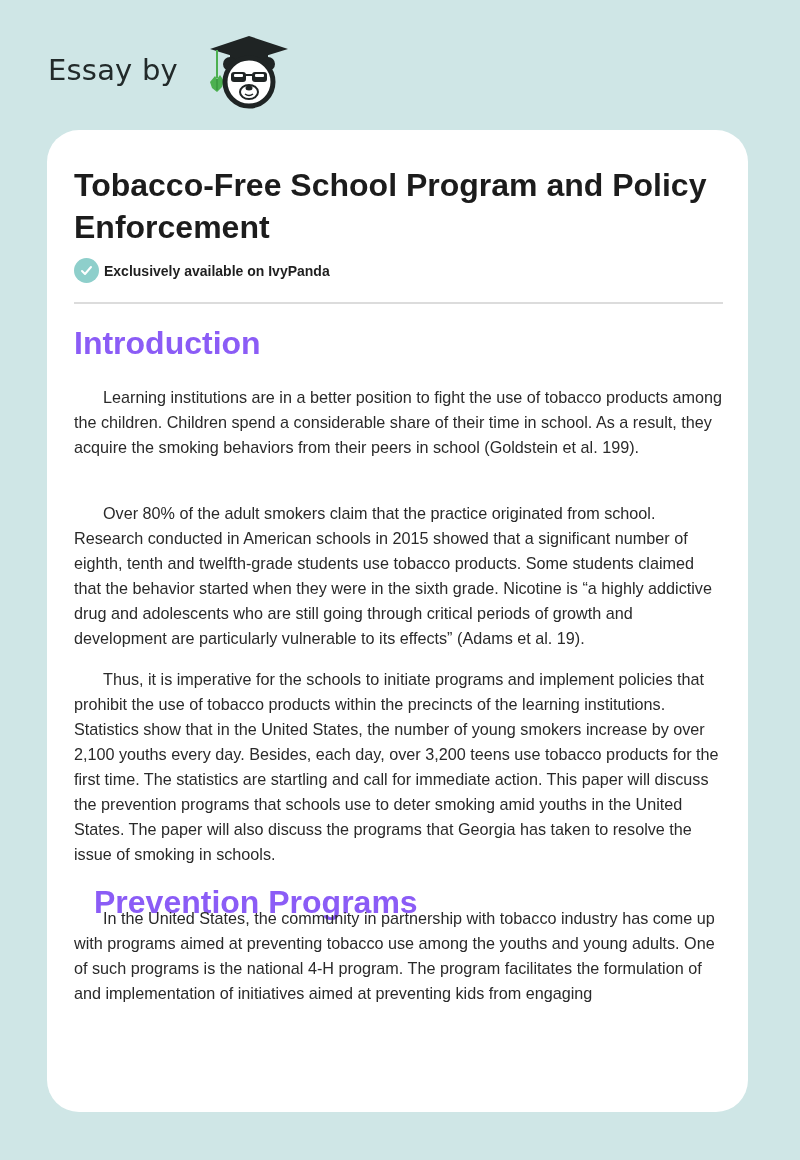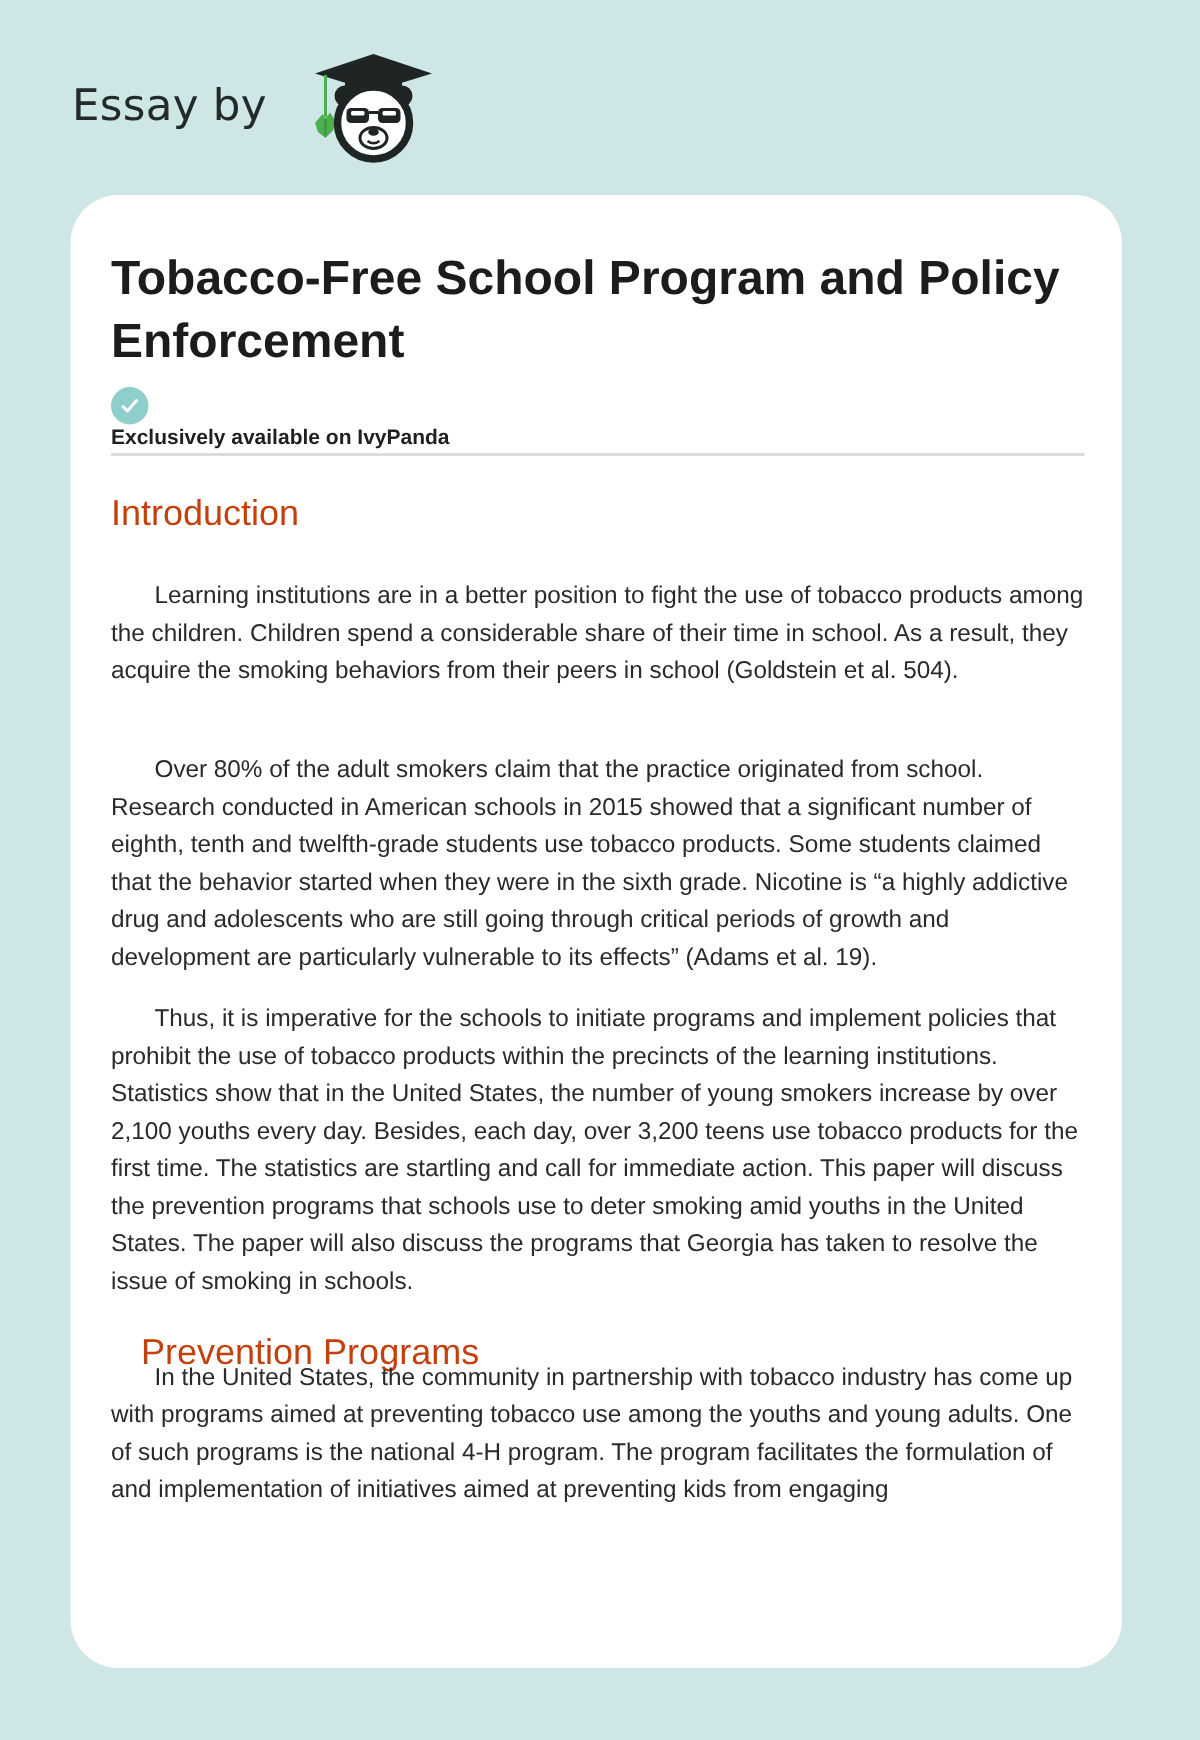--- a/index.html
+++ b/index.html
@@ -75,21 +75,21 @@
       font-weight: bold;
       font-size: 32px;
       line-height: 42px;
       color: #1c1c1c;
     }
     .exclusive {
       position: absolute;
       top: 128px;
       left: 0;
       display: flex;
-      flex-direction: column;
+      align-items: center;
     }
     .check-circle {
       width: 25px;
       height: 25px;
       border-radius: 50%;
       background: #8ecfcb;
       display: flex;
       align-items: center;
       justify-content: center;
       margin-right: 5px;
@@ -103,23 +103,23 @@
       position: absolute;
       top: 172px;
       left: 0;
       width: 649px;
       height: 2px;
       background: #dcdcdc;
     }
     h2 {
       margin: 0;
       font-family: "Liberation Sans", sans-serif;
-      font-weight: normal;
-      font-size: 24px;
-      color: #c2410c;
+      font-weight: bold;
+      font-size: 32px;
+      color: #8b5cf6;
       line-height: 34px;
       position: absolute;
       left: 0;
     }
     p.para {
       margin: 0;
       position: absolute;
       left: 0;
       width: 650px;
       font-family: "Liberation Sans", sans-serif;
@@ -173,21 +173,21 @@
           <polyline points="2,6 5,9 11,2" fill="none" stroke="#ffffff" stroke-width="2" stroke-linecap="round" stroke-linejoin="round"></polyline>
         </svg>
       </span>
       <span class="exclusive-label">Exclusively available on IvyPanda</span>
     </div>
 
     <div class="divider"></div>
 
     <h2 style="top:196px;">Introduction</h2>
 
-    <p class="para" style="top:255px;">Learning institutions are in a better position to fight the use of tobacco products among the children. Children spend a considerable share of their time in school. As a result, they acquire the smoking behaviors from their peers in school (Goldstein et al. 504).</p>
+    <p class="para" style="top:255px;">Learning institutions are in a better position to fight the use of tobacco products among the children. Children spend a considerable share of their time in school. As a result, they acquire the smoking behaviors from their peers in school (Goldstein et al. 199).</p>
     <p class="para" style="top:371px;">Over 80% of the adult smokers claim that the practice originated from school. Research conducted in American schools in 2015 showed that a significant number of eighth, tenth and twelfth-grade students use tobacco products. Some students claimed that the behavior started when they were in the sixth grade. Nicotine is “a highly addictive drug and adolescents who are still going through critical periods of growth and development are particularly vulnerable to its effects” (Adams et al. 19).</p>
     <p class="para" style="top:537px;">Thus, it is imperative for the schools to initiate programs and implement policies that prohibit the use of tobacco products within the precincts of the learning institutions. Statistics show that in the United States, the number of young smokers increase by over 2,100 youths every day. Besides, each day, over 3,200 teens use tobacco products for the first time. The statistics are startling and call for immediate action. This paper will discuss the prevention programs that schools use to deter smoking amid youths in the United States. The paper will also discuss the programs that Georgia has taken to resolve the issue of smoking in schools.</p>
 
     <h2 style="top:755px;margin-left:20px;">Prevention Programs</h2>
 
     <p class="para" style="top:776px;">In the United States, the community in partnership with tobacco industry has come up with programs aimed at preventing tobacco use among the youths and young adults. One of such programs is the national 4-H program. The program facilitates the formulation of and implementation of initiatives aimed at preventing kids from engaging</p>
   </div>
 </div>
 
 </body></html>

